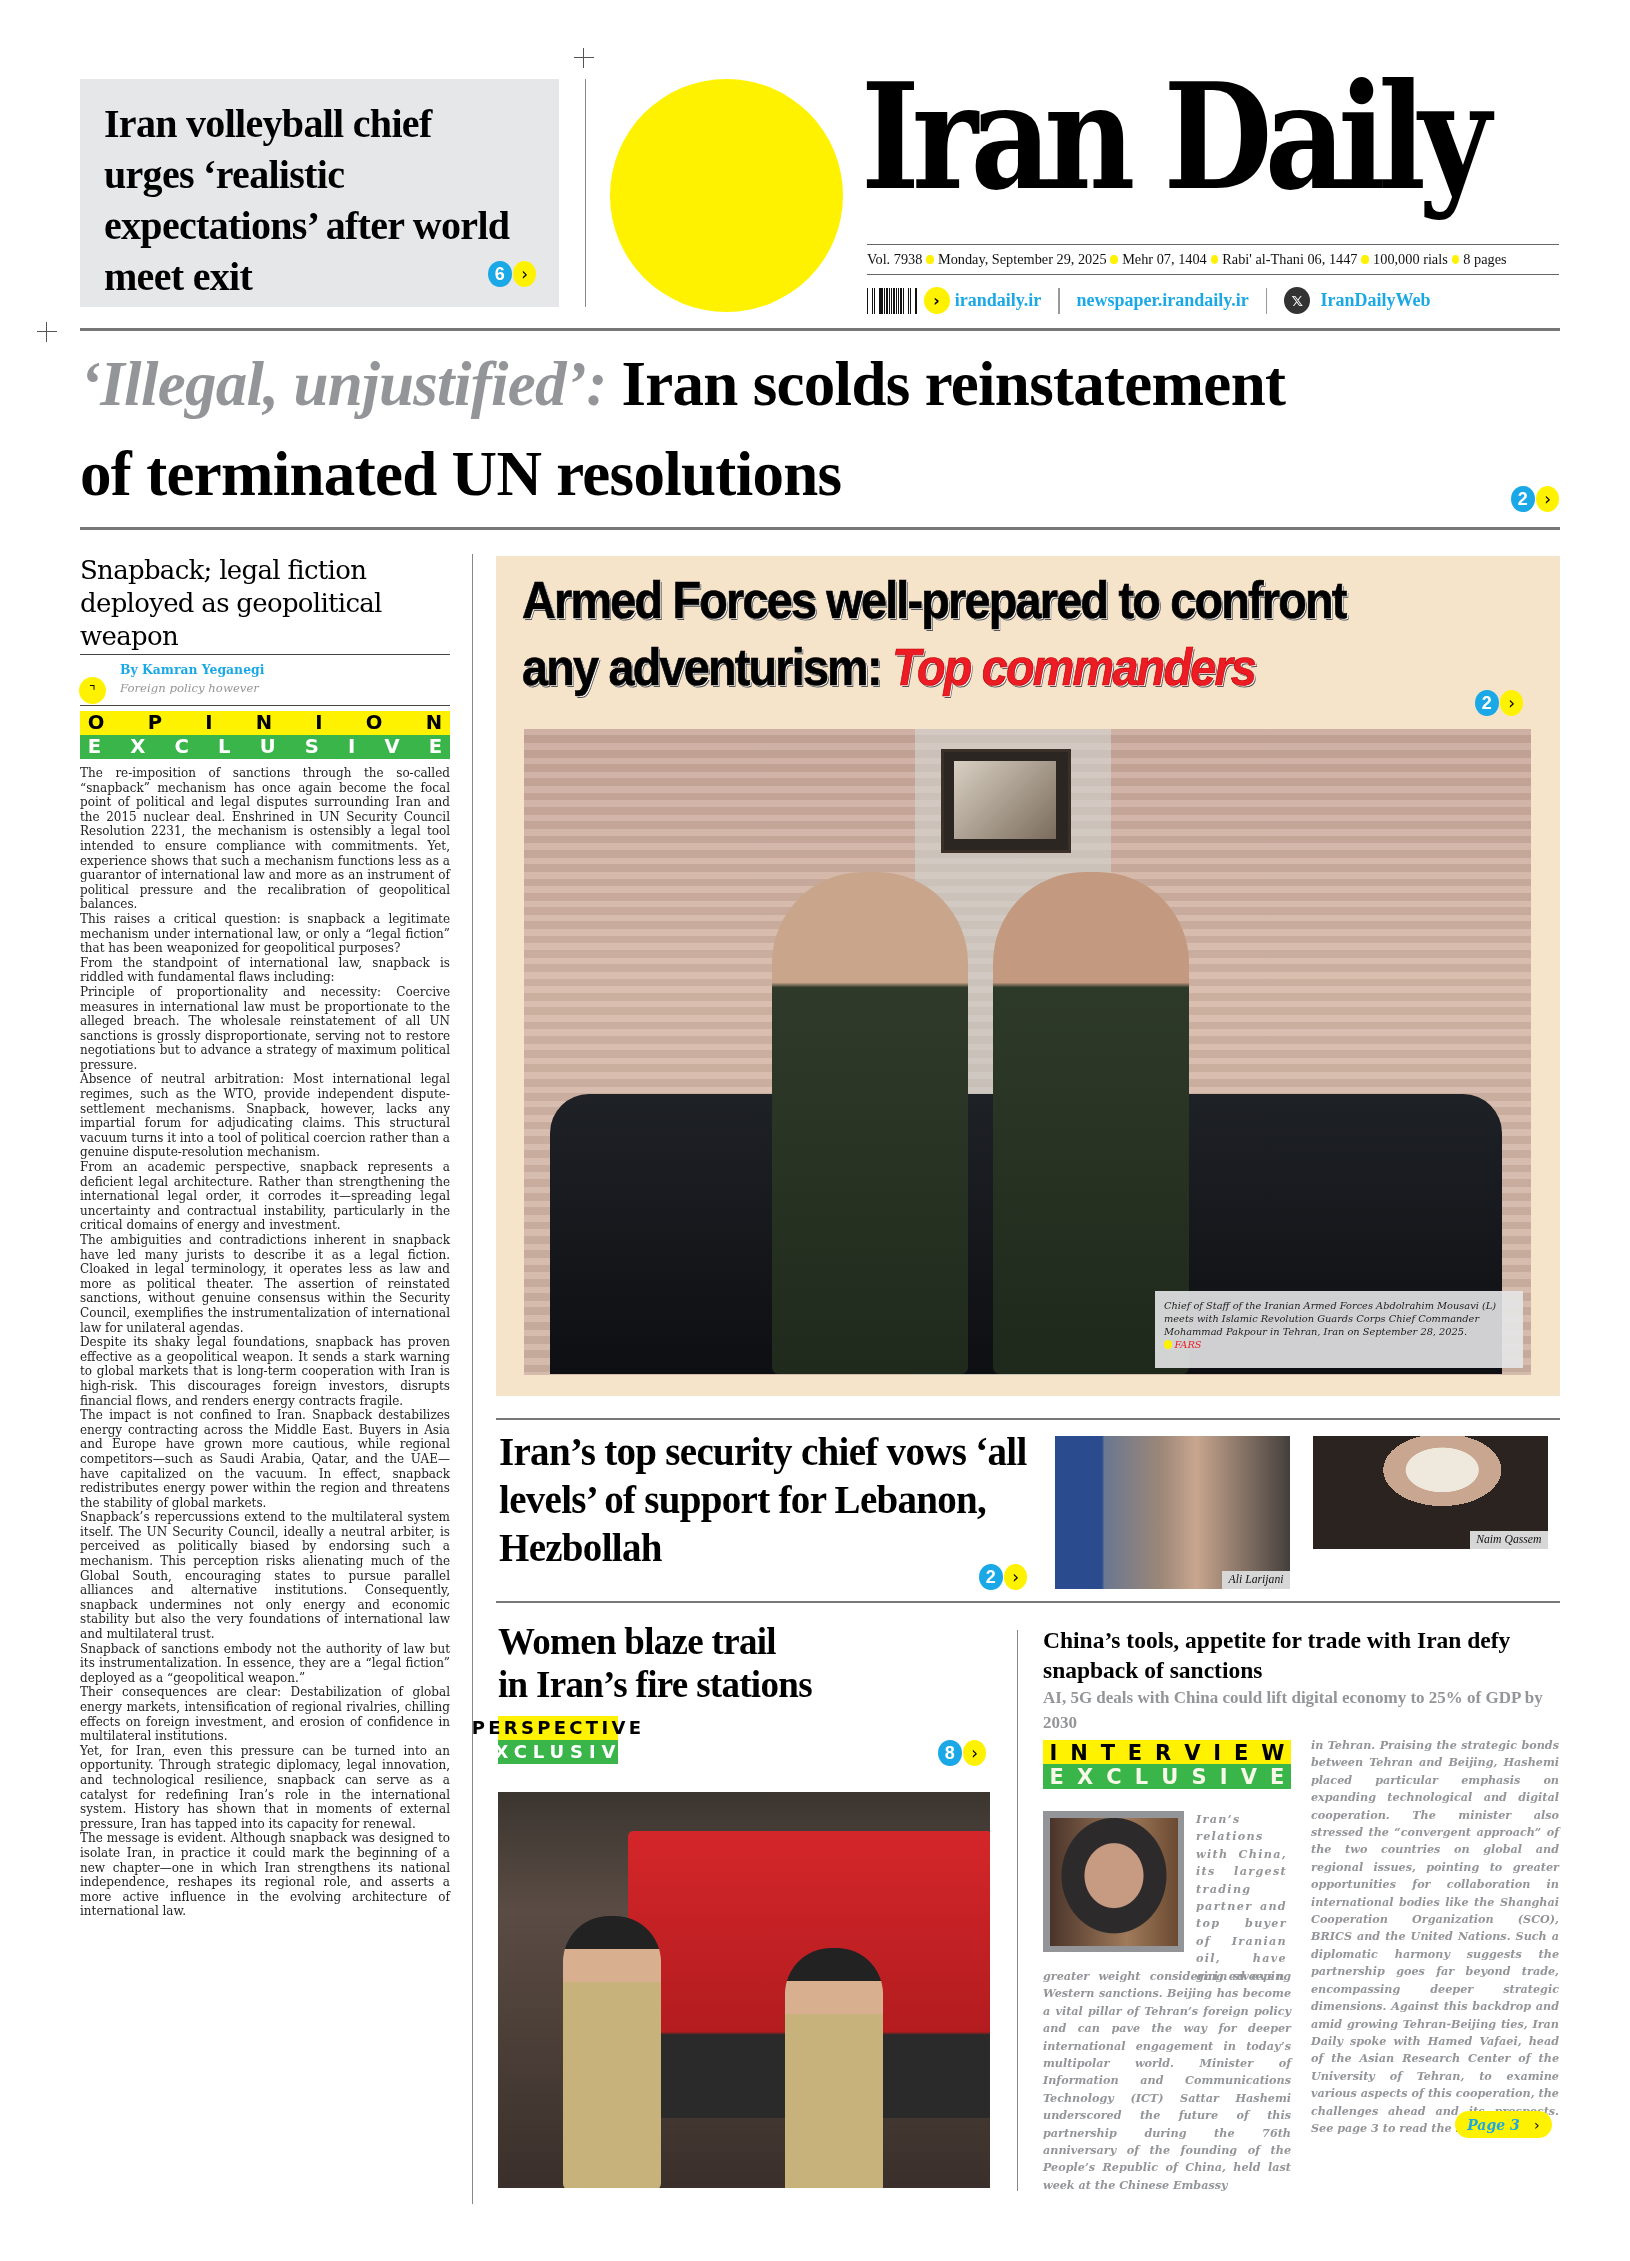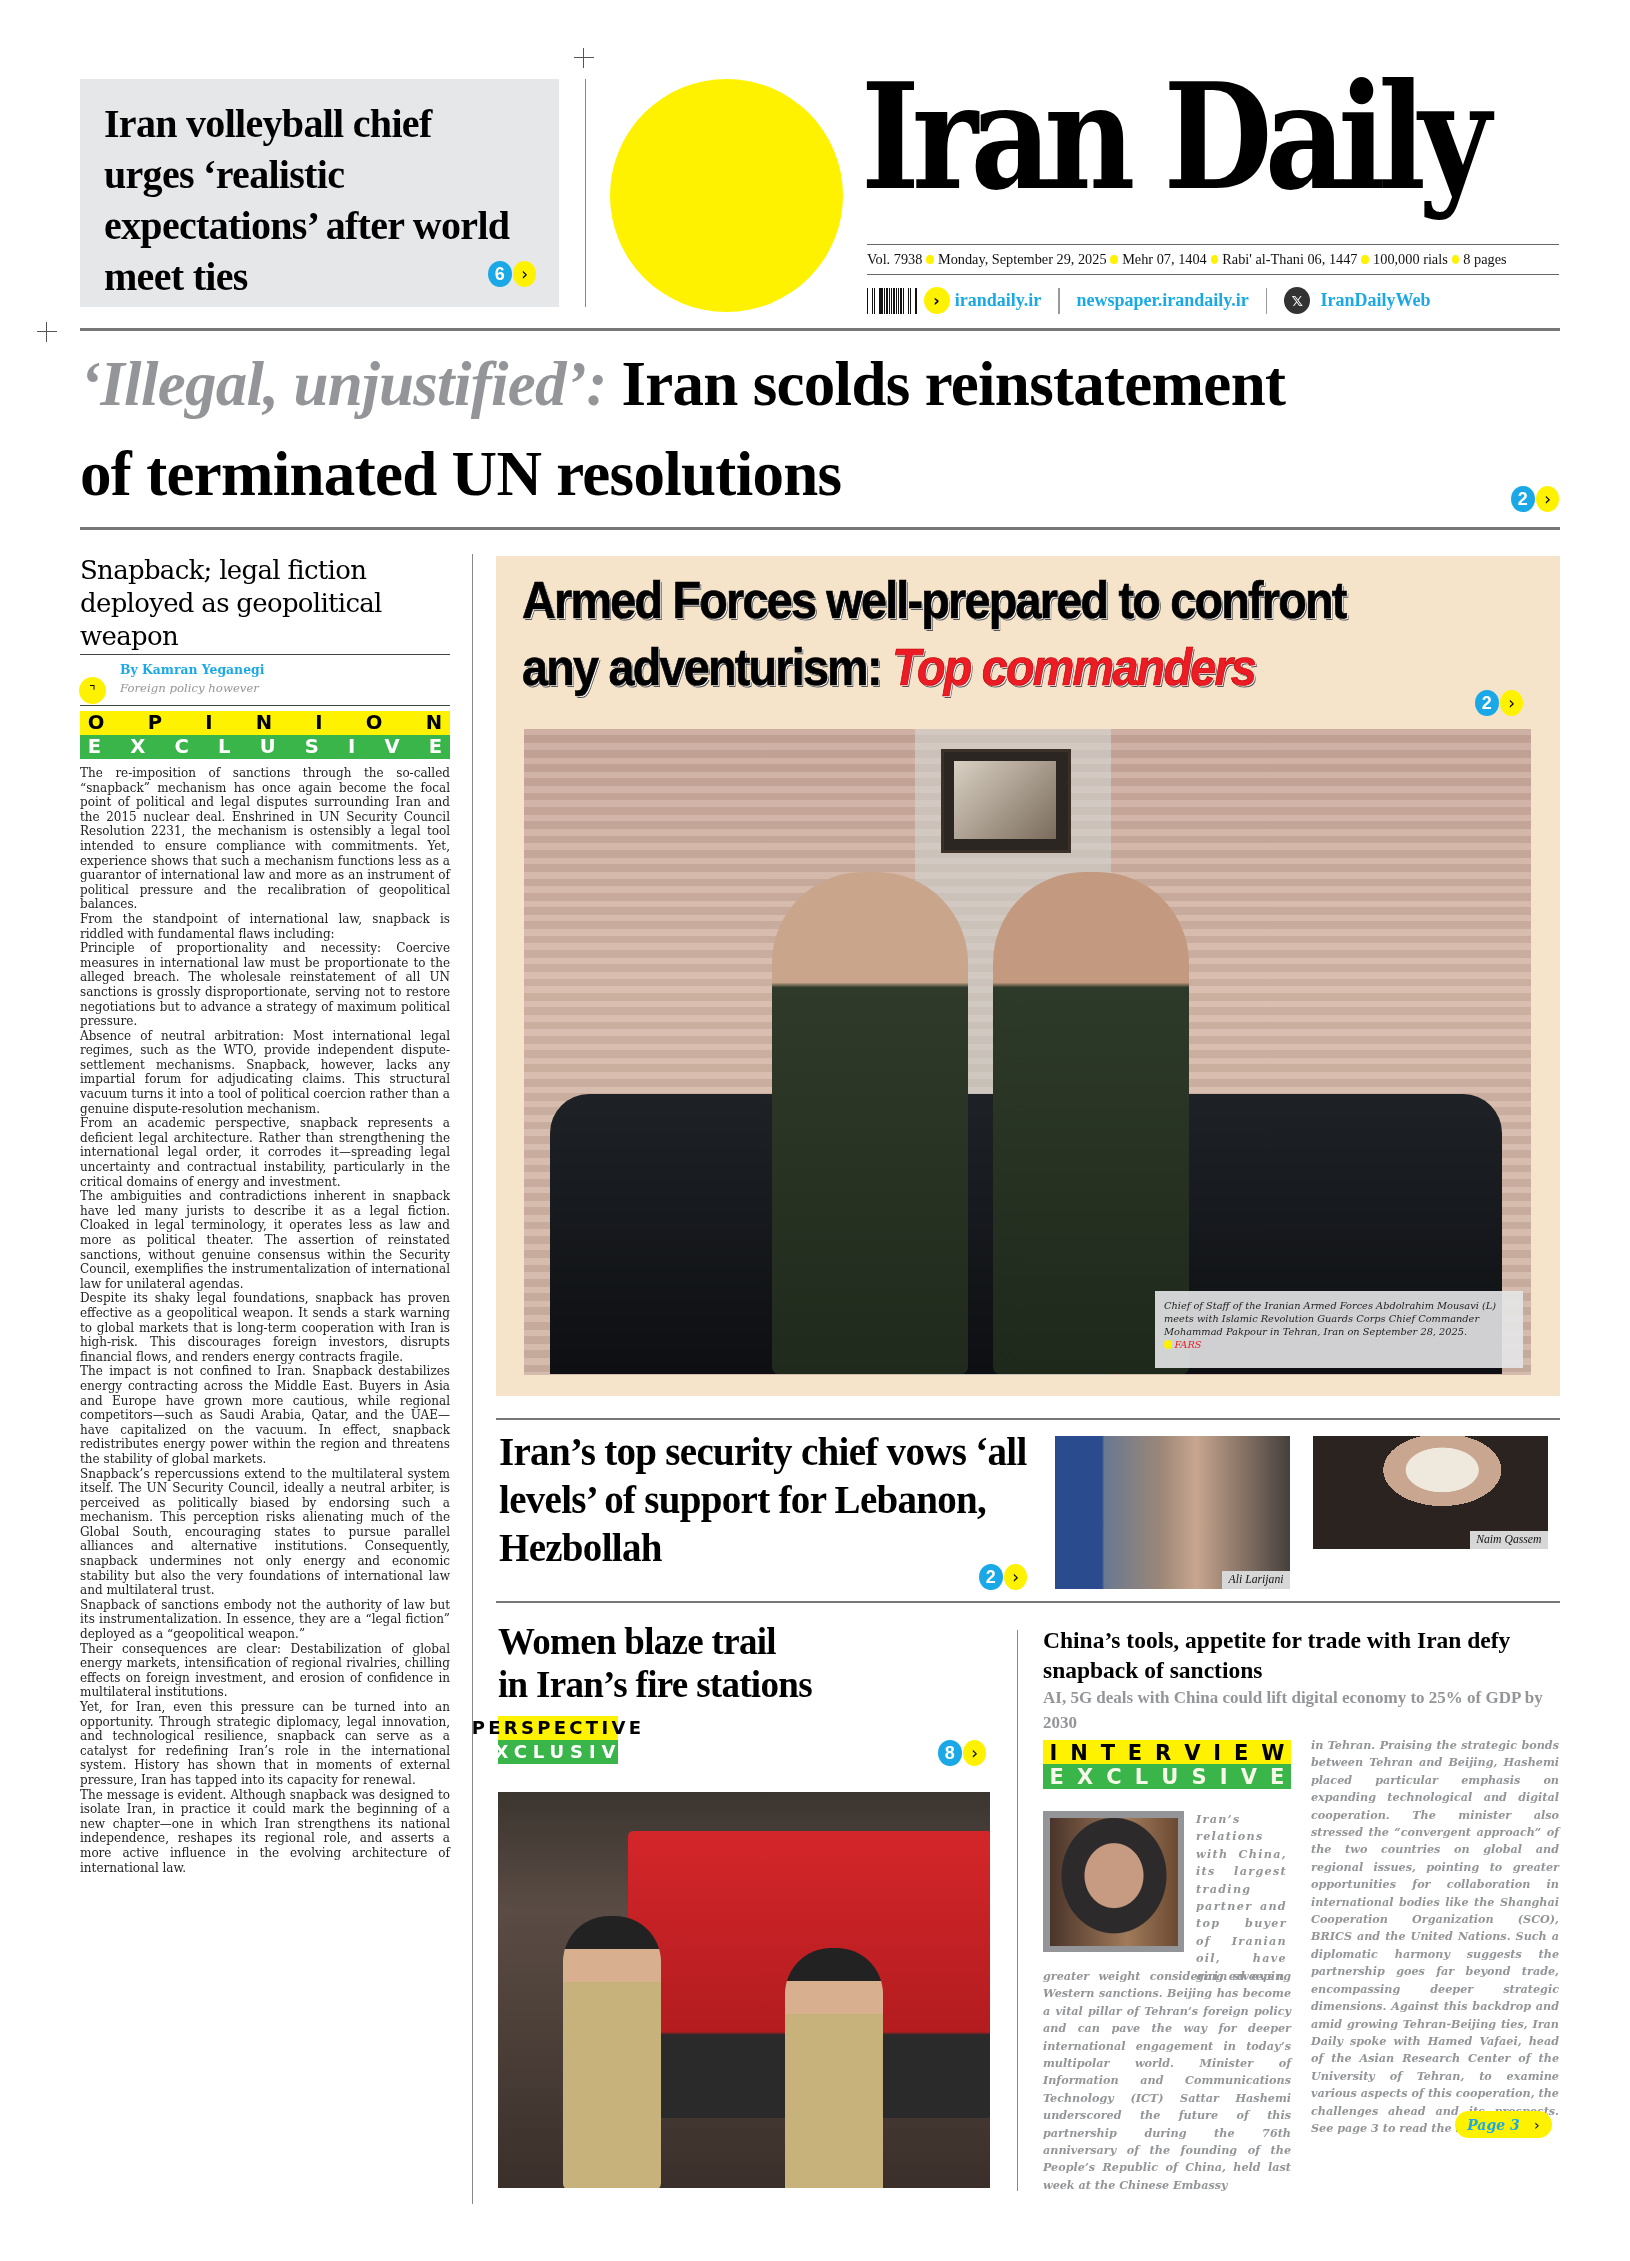--- a/index.html
+++ b/index.html
@@ -85,21 +85,21 @@
   .page3 .lbl { color: #1aa9e6; font-family: "DejaVu Serif", serif; font-style: italic; font-weight: bold; font-size: 14px; }
   .page3 .chev { color: #000; font-family: "DejaVu Sans", sans-serif; font-size: 14.3px; }
 </style>
 </head>
 <body>
 
 <div class="crop" style="left:574px;top:48px;"></div>
 <div class="crop" style="left:37px;top:322px;"></div>
 
 <div class="abs teaser-box"></div>
-<div class="abs teaser-title">Iran volleyball chief urges ‘realistic expectations’ after world meet ties</div>
+<div class="abs teaser-title">Iran volleyball chief urges ‘realistic expectations’ after world meet exit</div>
 <div class="pref" style="left:488px;top:261px;">
   <span class="num">6</span>
   <span class="arr">›</span>
 </div>
 <div class="vr" style="left:585px;top:79px;height:228px;"></div>
 <div class="abs sun"></div>
 <div class="abs logo">Iran Daily</div>
 
 <div class="hr" style="left:867px;top:244px;width:692px;height:1.3px;background:#666;"></div>
 <div class="abs meta-line">
@@ -160,20 +160,21 @@
     <span>C</span>
     <span>L</span>
     <span>U</span>
     <span>S</span>
     <span>I</span>
     <span>V</span>
     <span>E</span>
 </div>
 <div class="abs op-body">
   <p>The re-imposition of sanctions through the so-called “snapback” mechanism has once again become the focal point of political and legal disputes surrounding Iran and the 2015 nuclear deal. Enshrined in UN Security Council Resolution 2231, the mechanism is ostensibly a legal tool intended to ensure compliance with commitments. Yet, experience shows that such a mechanism functions less as a guarantor of international law and more as an instrument of political pressure and the recalibration of geopolitical balances.</p>
+  <p>This raises a critical question: is snapback a legitimate mechanism under international law, or only a “legal fiction” that has been weaponized for geopolitical purposes?</p>
   <p>From the standpoint of international law, snapback is riddled with fundamental flaws including:</p>
   <p>Principle of proportionality and necessity: Coercive measures in international law must be proportionate to the alleged breach. The wholesale reinstatement of all UN sanctions is grossly disproportionate, serving not to restore negotiations but to advance a strategy of maximum political pressure.</p>
   <p>Absence of neutral arbitration: Most international legal regimes, such as the WTO, provide independent dispute-settlement mechanisms. Snapback, however, lacks any impartial forum for adjudicating claims. This structural vacuum turns it into a tool of political coercion rather than a genuine dispute-resolution mechanism.</p>
   <p>From an academic perspective, snapback represents a deficient legal architecture. Rather than strengthening the international legal order, it corrodes it—spreading legal uncertainty and contractual instability, particularly in the critical domains of energy and investment.</p>
   <p>The ambiguities and contradictions inherent in snapback have led many jurists to describe it as a legal fiction. Cloaked in legal terminology, it operates less as law and more as political theater. The assertion of reinstated sanctions, without genuine consensus within the Security Council, exemplifies the instrumentalization of international law for unilateral agendas.</p>
   <p>Despite its shaky legal foundations, snapback has proven effective as a geopolitical weapon. It sends a stark warning to global markets that is long-term cooperation with Iran is high-risk. This discourages foreign investors, disrupts financial flows, and renders energy contracts fragile.</p>
   <p>The impact is not confined to Iran. Snapback destabilizes energy contracting across the Middle East. Buyers in Asia and Europe have grown more cautious, while regional competitors—such as Saudi Arabia, Qatar, and the UAE—have capitalized on the vacuum. In effect, snapback redistributes energy power within the region and threatens the stability of global markets.</p>
   <p>Snapback’s repercussions extend to the multilateral system itself. The UN Security Council, ideally a neutral arbiter, is perceived as politically biased by endorsing such a mechanism. This perception risks alienating much of the Global South, encouraging states to pursue parallel alliances and alternative institutions. Consequently, snapback undermines not only energy and economic stability but also the very foundations of international law and multilateral trust.</p>
   <p>Snapback of sanctions embody not the authority of law but its instrumentalization. In essence, they are a “legal fiction” deployed as a “geopolitical weapon.”</p>
   <p>Their consequences are clear: Destabilization of global energy markets, intensification of regional rivalries, chilling effects on foreign investment, and erosion of confidence in multilateral institutions.</p>

